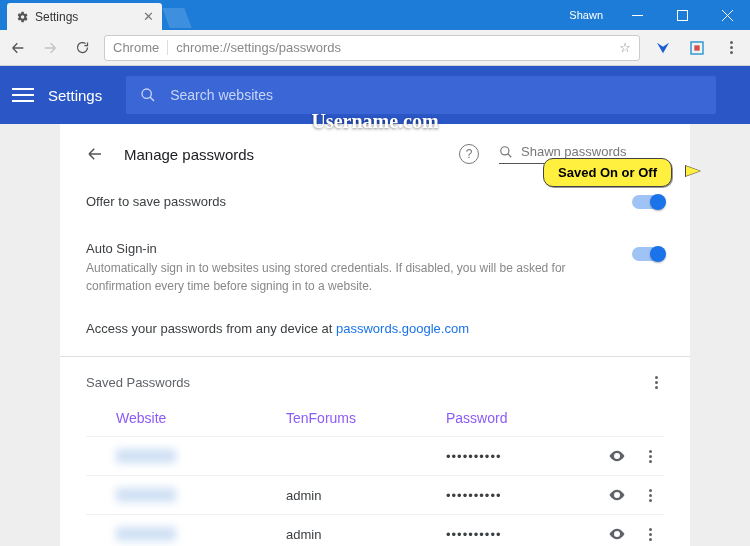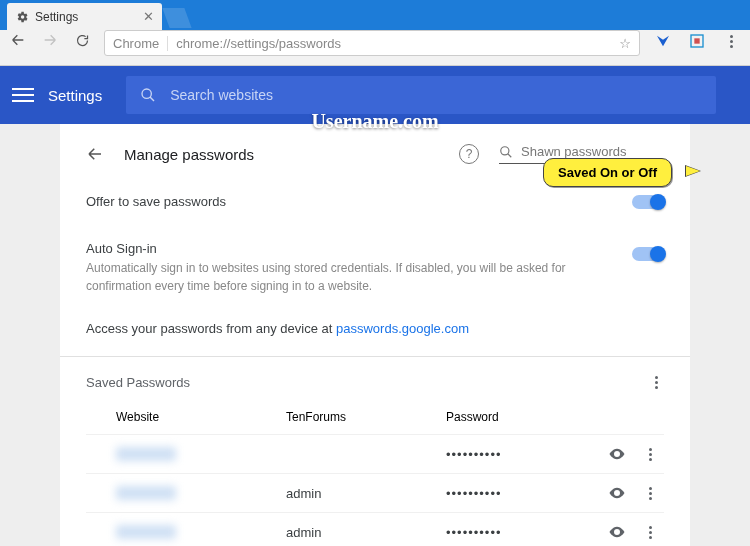--- a/index.html
+++ b/index.html
@@ -9,21 +9,21 @@
 .titlebar { height: 30px; background: #1d7cd8; display: flex; align-items: center; color: #fff; font-size: 12px; position: relative; }
 .titlebar .tab { background: #f2f2f2; height: 27px; margin-top: 3px; margin-left: 7px; border-radius: 3px 3px 0 0; width: 155px; display: flex; align-items: center; padding: 0 8px; color: #333; gap: 6px; }
 .titlebar .tab .gear { width: 14px; height: 14px; color: #555; }
 .titlebar .tab .close { margin-left: auto; color: #777; font-size: 13px; }
 .titlebar .newtab { width: 22px; height: 20px; background: rgba(255,255,255,0.15); margin-left: 4px; margin-top: 6px; transform: skewX(20deg); }
 .titlebar .wc { margin-left: auto; display: flex; align-items: center; }
 .titlebar .user { color: #fff; font-size: 11px; padding: 0 12px; }
 .titlebar .ctrl { width: 45px; height: 30px; display: flex; align-items: center; justify-content: center; color: #fff; }
 
 
-.toolbar { height: 36px; background: #f2f2f2; display: flex; padding: 0 8px; gap: 12px; border-bottom: 1px solid #d0d0d0; }
+.toolbar { height: 36px; background: #f2f2f2; display: flex; align-items: center; padding: 0 8px; gap: 12px; border-bottom: 1px solid #d0d0d0; }
 .toolbar .navbtn { width: 20px; height: 20px; color: #555; display: flex; align-items: center; justify-content: center; }
 .toolbar .disabled { opacity: 0.3; }
 .omnibox { flex: 1; height: 26px; border: 1px solid #ccc; border-radius: 3px; background: #fff; display: flex; align-items: center; padding: 0 8px; font-size: 13px; color: #222; }
 .omnibox .proto { color: #888; border-right: 1px solid #ddd; padding-right: 8px; margin-right: 8px; }
 .omnibox .url-seg { color: #888; }
 .omnibox .star { margin-left: auto; color: #888; }
 .toolbar .ext { width: 22px; height: 22px; display: flex; align-items: center; justify-content: center; }
 
 
 .bluehdr { height: 58px; background: #2a56c6; display: flex; align-items: center; color: #fff; padding: 0 12px; gap: 14px; }
@@ -51,21 +51,21 @@
 .accesstxt { padding: 10px 0 20px; font-size: 13px; color: #3c4043; }
 .accesstxt a { color: #1a73e8; text-decoration: none; }
 
 .divider { height: 1px; background: #e0e0e0; margin: 0 -26px; }
 
 .savedhdr { display: flex; align-items: center; padding: 18px 0 10px; }
 .savedhdr .t { color: #5f6368; font-size: 13px; font-weight: 500; flex: 1; }
 .vdots { width: 16px; display: flex; flex-direction: column; gap: 2px; align-items: center; }
 .vdots span { width: 3px; height: 3px; background: #5f6368; border-radius: 50%; }
 
-.tblhdr { display: flex; padding: 10px 0 10px 30px; color: #000000; font-size: 12px; font-weight: 500; }
+.tblhdr { display: flex; padding: 10px 0 10px 30px; color: #8b5cf6; font-size: 14px; font-weight: 500; }
 .col-site { width: 170px; }
 .col-user { width: 160px; }
 .col-pw { flex: 1; }
 .pwrow { display: flex; align-items: center; padding: 10px 0 10px 30px; font-size: 13px; color: #3c4043; border-top: 1px solid #f0f0f0; }
 .pwrow .col-site .blur { width: 60px; height: 14px; background: #cfe0f4; filter: blur(4px); border-radius: 2px; }
 .pwrow .masked { letter-spacing: 1px; }
 .pwrow .eye { color: #5f6368; margin-right: 16px; }
 .pwrow .vdots { margin-right: 6px; }
 
 
@@ -88,20 +88,38 @@
 
 <div class="titlebar">
   <div class="tab">
     <svg class="gear" viewBox="0 0 24 24">
         <path fill="currentColor" d="M19.4 13a7 7 0 0 0 .1-1 7 7 0 0 0-.1-1l2-1.6-2-3.4-2.4 1a7 7 0 0 0-1.7-1L15 3h-4l-.3 2.6a7 7 0 0 0-1.7 1l-2.4-1-2 3.4L6.6 11a7 7 0 0 0 0 2l-2 1.6 2 3.4 2.4-1a7 7 0 0 0 1.7 1L11 21h4l.3-2.6a7 7 0 0 0 1.7-1l2.4 1 2-3.4zM13 15a3 3 0 1 1 0-6 3 3 0 0 1 0 6z"></path>
       </svg>
     <span>Settings</span>
     <span class="close">✕</span>
   </div>
   <div class="newtab"></div>
+  <div class="wc">
+    <span class="user">Shawn</span>
+    <div class="ctrl">
+        <svg width="11" height="11" viewBox="0 0 11 11">
+          <path stroke="#fff" d="M0 5.5h11"></path>
+        </svg>
+      </div>
+    <div class="ctrl">
+        <svg width="11" height="11" viewBox="0 0 11 11">
+          <rect x="0.5" y="0.5" width="10" height="10" fill="none" stroke="#fff"></rect>
+        </svg>
+      </div>
+    <div class="ctrl">
+        <svg width="11" height="11" viewBox="0 0 11 11">
+          <path stroke="#fff" d="M0 0l11 11M11 0L0 11"></path>
+        </svg>
+      </div>
+  </div>
 </div>
 
 <div class="toolbar">
   <div class="navbtn">
       <svg width="16" height="16" viewBox="0 0 24 24">
         <path fill="none" stroke="#555" stroke-width="2" d="M20 12H4m0 0l7-7m-7 7l7 7"></path>
       </svg>
     </div>
   <div class="navbtn disabled">
       <svg width="16" height="16" viewBox="0 0 24 24">

